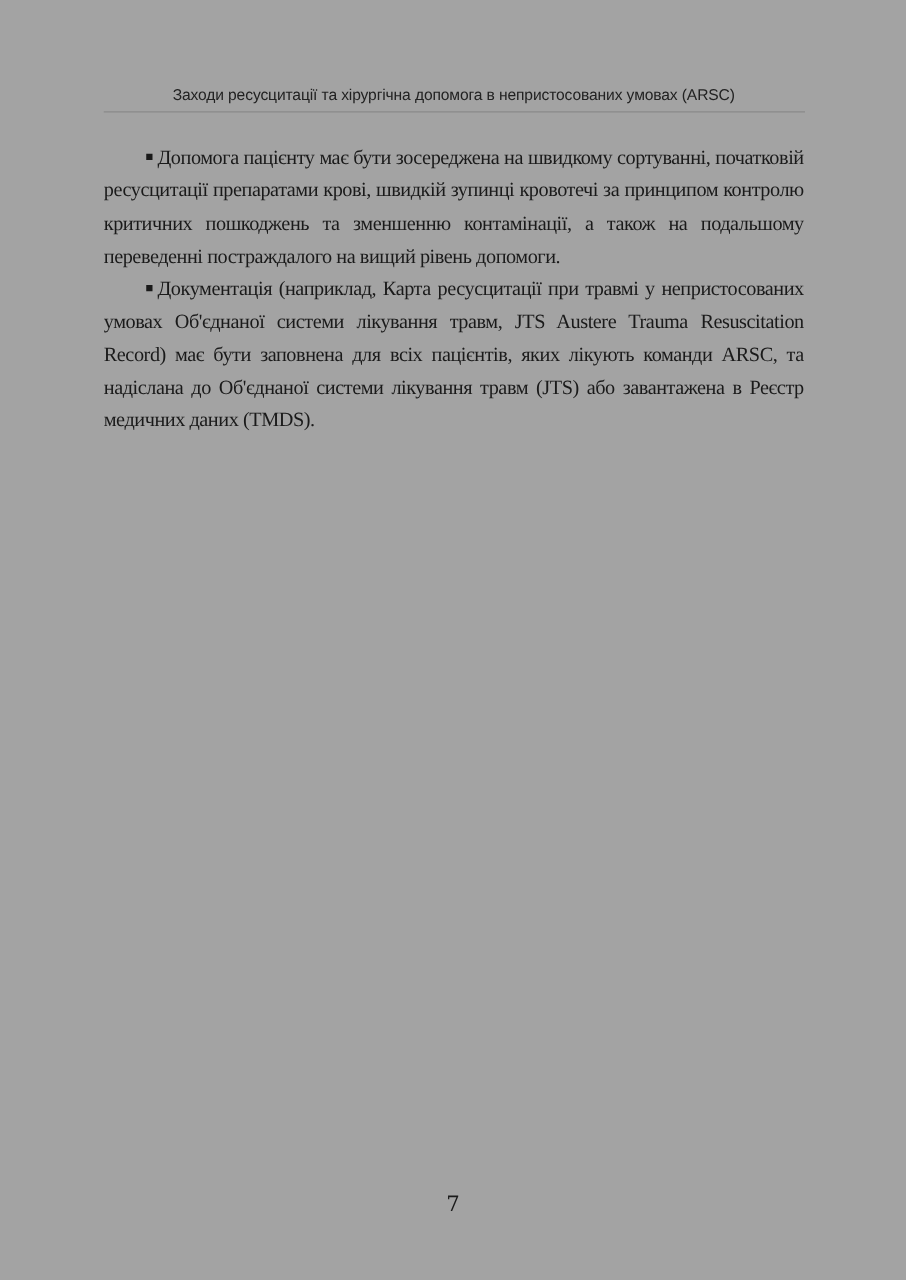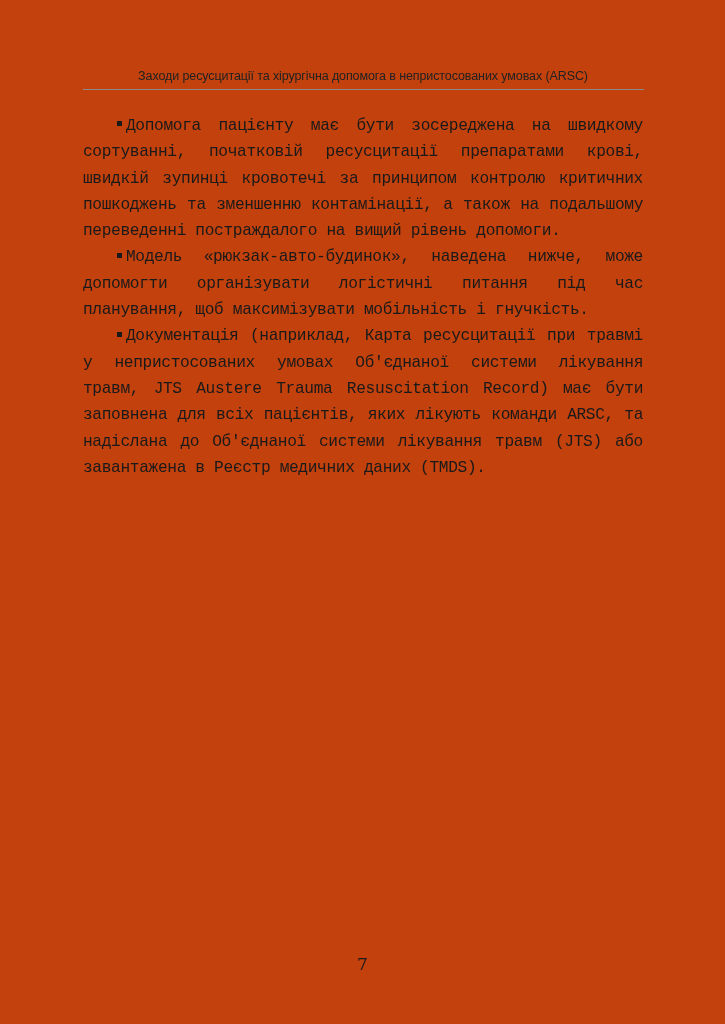--- a/index.html
+++ b/index.html
@@ -1,29 +1,29 @@
 <!DOCTYPE html>
 <html><head>
 <meta charset="utf-8">
 <style>
   html, body { margin: 0; padding: 0; background: #ffffff; }
   body { width: 725px; height: 1024px; position: relative; overflow: hidden; }
-  .page { position: absolute; left: 0; top: 0; width: 725px; height: 1024px; background: #c2410c; }
+  .page { position: absolute; left: 0; top: 0; width: 725px; height: 1024px; background: #a3a3a3; }
   .running-header {
     position: absolute; left: 83px; top: 68px; width: 560px;
     font-family: "Liberation Sans", sans-serif; font-size: 12.5px; color: #222;
     text-align: center; line-height: 16px; letter-spacing: -0.1px;
   }
   .header-rule {
     position: absolute; left: 83px; top: 89px; width: 561px; height: 0;
     border-top: 1px solid #8a8a8a;
   }
   .body-text {
     position: absolute; left: 83px; top: 113px; width: 560px;
-    font-family: Liberation Mono, monospace; font-size: 16.2px; line-height: 26.3px;
+    font-family: Liberation Serif, serif; font-size: 16.2px; line-height: 26.3px;
     color: #1a1a1a; letter-spacing: -0.35px; word-spacing: 0px;
   }
   .para {
     margin: 0; text-align: justify; text-indent: 34px;
   }
   .bullet {
     display: inline-block; width: 5px; height: 5px; background: #1a1a1a;
     vertical-align: middle; margin-right: 4px; position: relative; top: -2px;
   }
   .page-number {
@@ -33,18 +33,17 @@
 </style>
 </head>
 <body>
 
 <div class="page">
   <div class="running-header">Заходи ресусцитації та хірургічна допомога в непристосованих умовах (ARSC)</div>
   <div class="header-rule"></div>
 
   <div class="body-text">
     <p class="para"><span class="bullet"></span><span>Допомога пацієнту має бути зосереджена на швидкому сортуванні, початковій ресусцитації препаратами крові, швидкій зупинці кровотечі за принципом контролю критичних пошкоджень та зменшенню контамінації, а також на подальшому переведенні постраждалого на вищий рівень допомоги.</span></p>
-    <p class="para"><span class="bullet"></span><span>Модель «рюкзак-авто-будинок», наведена нижче, може допомогти організувати логістичні питання під час планування, щоб максимізувати мобільність і гнучкість.</span></p>
     <p class="para"><span class="bullet"></span><span>Документація (наприклад, Карта ресусцитації при травмі у непристосованих умовах Об'єднаної системи лікування травм, JTS Austere Trauma Resuscitation Record) має бути заповнена для всіх пацієнтів, яких лікують команди ARSC, та надіслана до Об'єднаної системи лікування травм (JTS) або завантажена в Реєстр медичних даних (TMDS).</span></p>
   </div>
 
   <div class="page-number">7</div>
 </div>
 
 </body></html>

